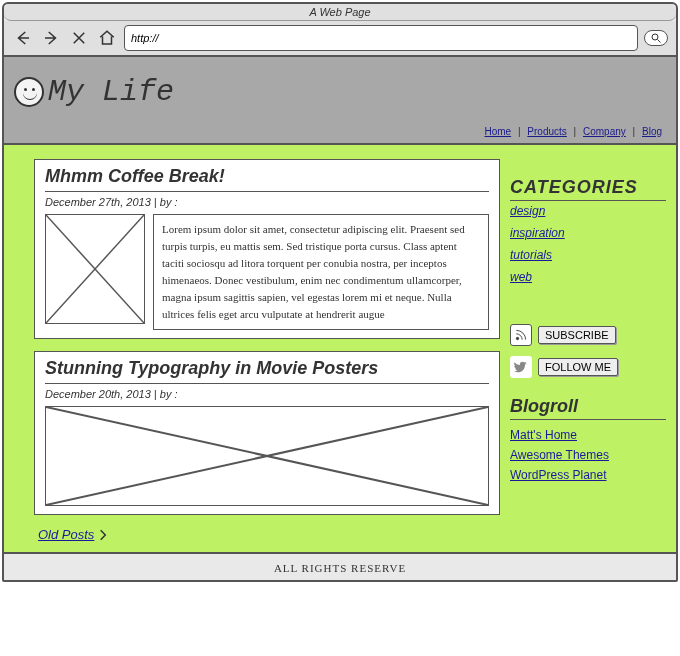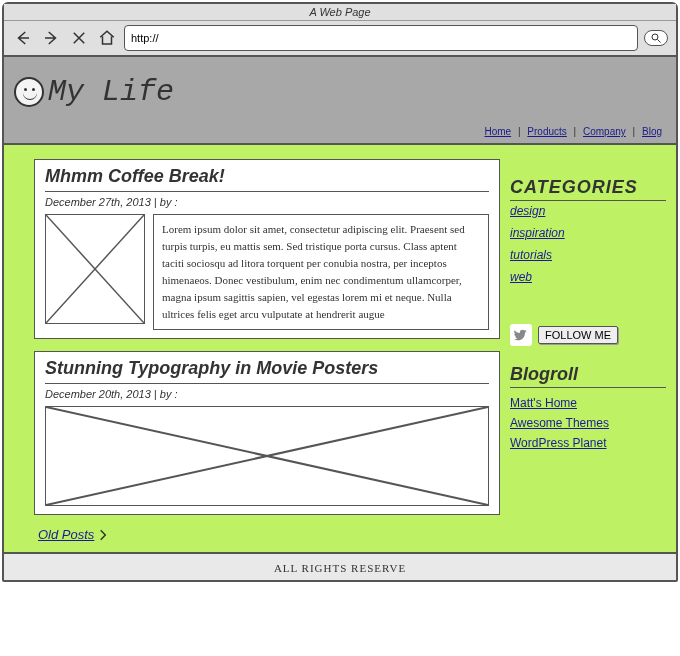--- a/index.html
+++ b/index.html
@@ -19,20 +19,21 @@
     margin: 2px auto 0;
     background: #e9e9e9;
   }
   .browser-titlebar {
     text-align: center;
     font-size: 11px;
     padding: 2px 0;
     border-bottom: 1px solid #999;
     background: #e0e0e0;
     font-style: italic;
+    border-radius: 7px;
   }
   .browser-toolbar {
     display: flex;
     align-items: center;
     gap: 6px;
     padding: 4px 8px;
     border-bottom: 2px solid #555;
     background: #e0e0e0;
   }
   .nav-btn {
@@ -41,20 +42,21 @@
     font-size: 14px;
   }
   .nav-btn svg { width: 18px; height: 18px; stroke: #333; fill: none; stroke-width: 2; }
   .addr {
     flex: 1;
     border: 1.5px solid #555;
     border-radius: 4px;
     background: #fff;
     height: 18px;
     font-size: 11px;
+    font-style: italic;
     padding: 12px 6px;
     line-height: 16px;
     font-family: inherit;
   }
   .go-btn {
     width: 24px; height: 16px;
     border: 1.5px solid #555;
     border-radius: 10px;
     background: #fff;
     display:flex;align-items:center;justify-content:center;
@@ -320,20 +322,29 @@
         <h3 class="side-h upper">CATEGORIES</h3>
         <div class="cats-grid">
           <a href="#">design</a>
           <a href="#">inspiration</a>
           <a href="#">tutorials</a>
           <a href="#">web</a>
         </div>
 
         <div class="sub-area">
           <div class="sub-row">
+            <span class="icon">
+              <svg viewBox="0 0 24 24">
+                  <path d="M4 4 a16 16 0 0 1 16 16 M4 10 a10 10 0 0 1 10 10"></path>
+                  <circle cx="6" cy="18" r="2" fill="#333"></circle>
+                </svg>
+            </span>
+            <button class="sub-btn">SUBSCRIBE</button>
+          </div>
+          <div class="sub-row">
             <span class="icon" style="border:none;">
               <svg viewBox="0 0 24 24">
                   <path d="M22 5c-1 .5-2 .8-3 .9 1-.6 1.8-1.6 2.2-2.8-1 .6-2.1 1-3.3 1.3C17 3.5 15.8 3 14.5 3 12 3 10 5 10 7.5c0 .4 0 .8.1 1.1C6.3 8.4 3 6.6 1 3.9.6 4.7.4 5.6.4 6.5c0 1.6.8 3 2 3.8-.7 0-1.4-.2-2-.5v.1c0 2.2 1.6 4 3.6 4.4-.4.1-.8.2-1.2.2l-.9-.1c.6 1.8 2.3 3.1 4.3 3.1C4.7 18.7 2.9 19.3 1 19.3H0C1.9 20.5 4.2 21 6.6 21c7.9 0 12.2-6.5 12.2-12.2v-.6c.8-.6 1.6-1.4 2.2-2.2z" fill="#888" stroke="none"></path>
                 </svg>
             </span>
             <button class="sub-btn">FOLLOW ME</button>
           </div>
         </div>
 
         <h3 class="side-h">Blogroll</h3>

